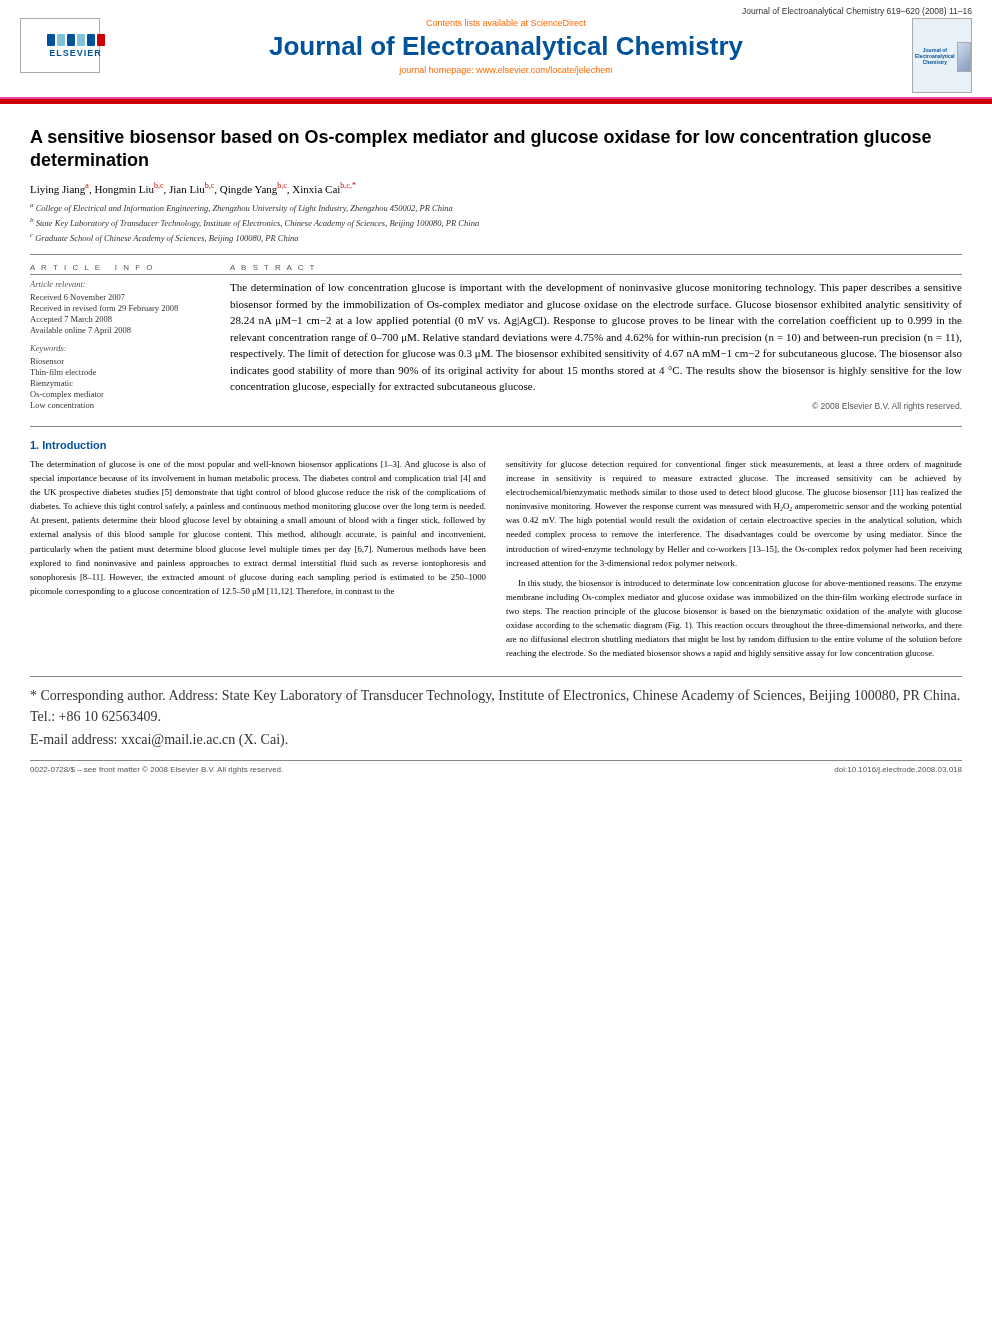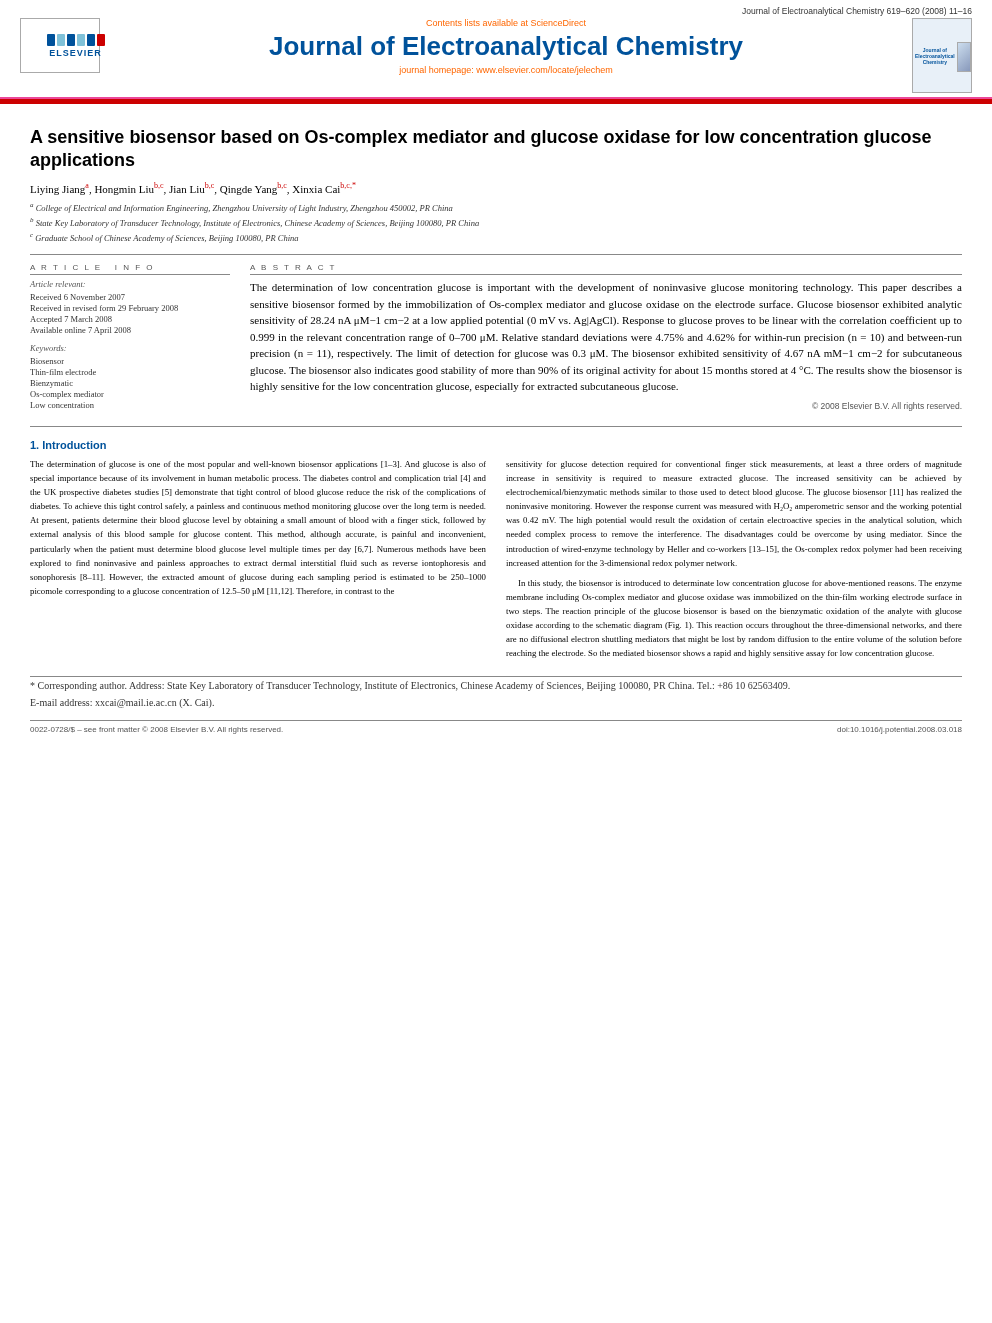--- a/index.html
+++ b/index.html
@@ -146,21 +146,20 @@
     
     .divider {
       border: none;
       border-top: 1px solid #888;
       margin: 8px 0;
     }
 
     
     .two-col {
       display: flex;
-      gap: 20px;
       margin-top: 6px;
     }
 
     
     .article-info {
       width: 200px;
       flex-shrink: 0;
     }
     .section-label {
       font-size: 8px;
@@ -238,22 +237,22 @@
     .body-col p {
       margin-bottom: 6px;
       text-indent: 12px;
     }
     .body-col p:first-child {
       text-indent: 0;
     }
     .footnote-area {
       border-top: 1px solid #888;
       margin-top: 10px;
-      padding-top: 1px;
-      font-size: 10px;
+      padding-top: 8px;
+      font-size: 14px;
       color: #333;
       line-height: 1.5;
     }
     .footnote-area p {
       margin-bottom: 2px;
     }
     .bottom-bar {
       margin-top: 10px;
       border-top: 1px solid #888;
       padding-top: 4px;
@@ -314,21 +313,21 @@
       </div>
       <div style="width:45px;height:30px;background:linear-gradient(135deg,#cde,#89b);margin-top:2px;border:1px solid #aaa;"></div>
     </div>
   </div>
 </div>
 
 <div class="red-bar"></div>
 
 <div class="main-content">
 
-  <div class="article-title">A sensitive biosensor based on Os-complex mediator and glucose oxidase for low concentration glucose applications</div>
+  <div class="article-title">A sensitive biosensor based on Os-complex mediator and glucose oxidase for low concentration glucose determination</div>
 
   <div class="authors">
     Liying Jiang<sup>a</sup>, Hongmin Liu<sup>b,c</sup>, Jian Liu<sup>b,c</sup>, Qingde Yang<sup>b,c</sup>, Xinxia Cai<sup>b,c,*</sup>
   </div>
 
   <div class="affiliations">
     <sup>a</sup> <span>College of Electrical and Information Engineering, Zhengzhou University of Light Industry, Zhengzhou 450002, PR China</span><br>
     <sup>b</sup> <span>State Key Laboratory of Transducer Technology, Institute of Electronics, Chinese Academy of Sciences, Beijing 100080, PR China</span><br>
     <sup>c</sup> <span>Graduate School of Chinese Academy of Sciences, Beijing 100080, PR China</span>
   </div>
@@ -380,16 +379,16 @@
     </div>
   </div>
 
   <div class="footnote-area">
     <p>* Corresponding author. Address: State Key Laboratory of Transducer Technology, Institute of Electronics, Chinese Academy of Sciences, Beijing 100080, PR China. Tel.: +86 10 62563409.</p>
     <p><span>E-mail address: xxcai@mail.ie.ac.cn (X. Cai).</span></p>
   </div>
 
   <div class="bottom-bar">
     <span>0022-0728/$ – see front matter © 2008 Elsevier B.V. All rights reserved.</span>
-    <span>doi:10.1016/j.potential.2008.03.018</span>
+    <span>doi:10.1016/j.electrode.2008.03.018</span>
   </div>
 
 </div>
 
 </body></html>

